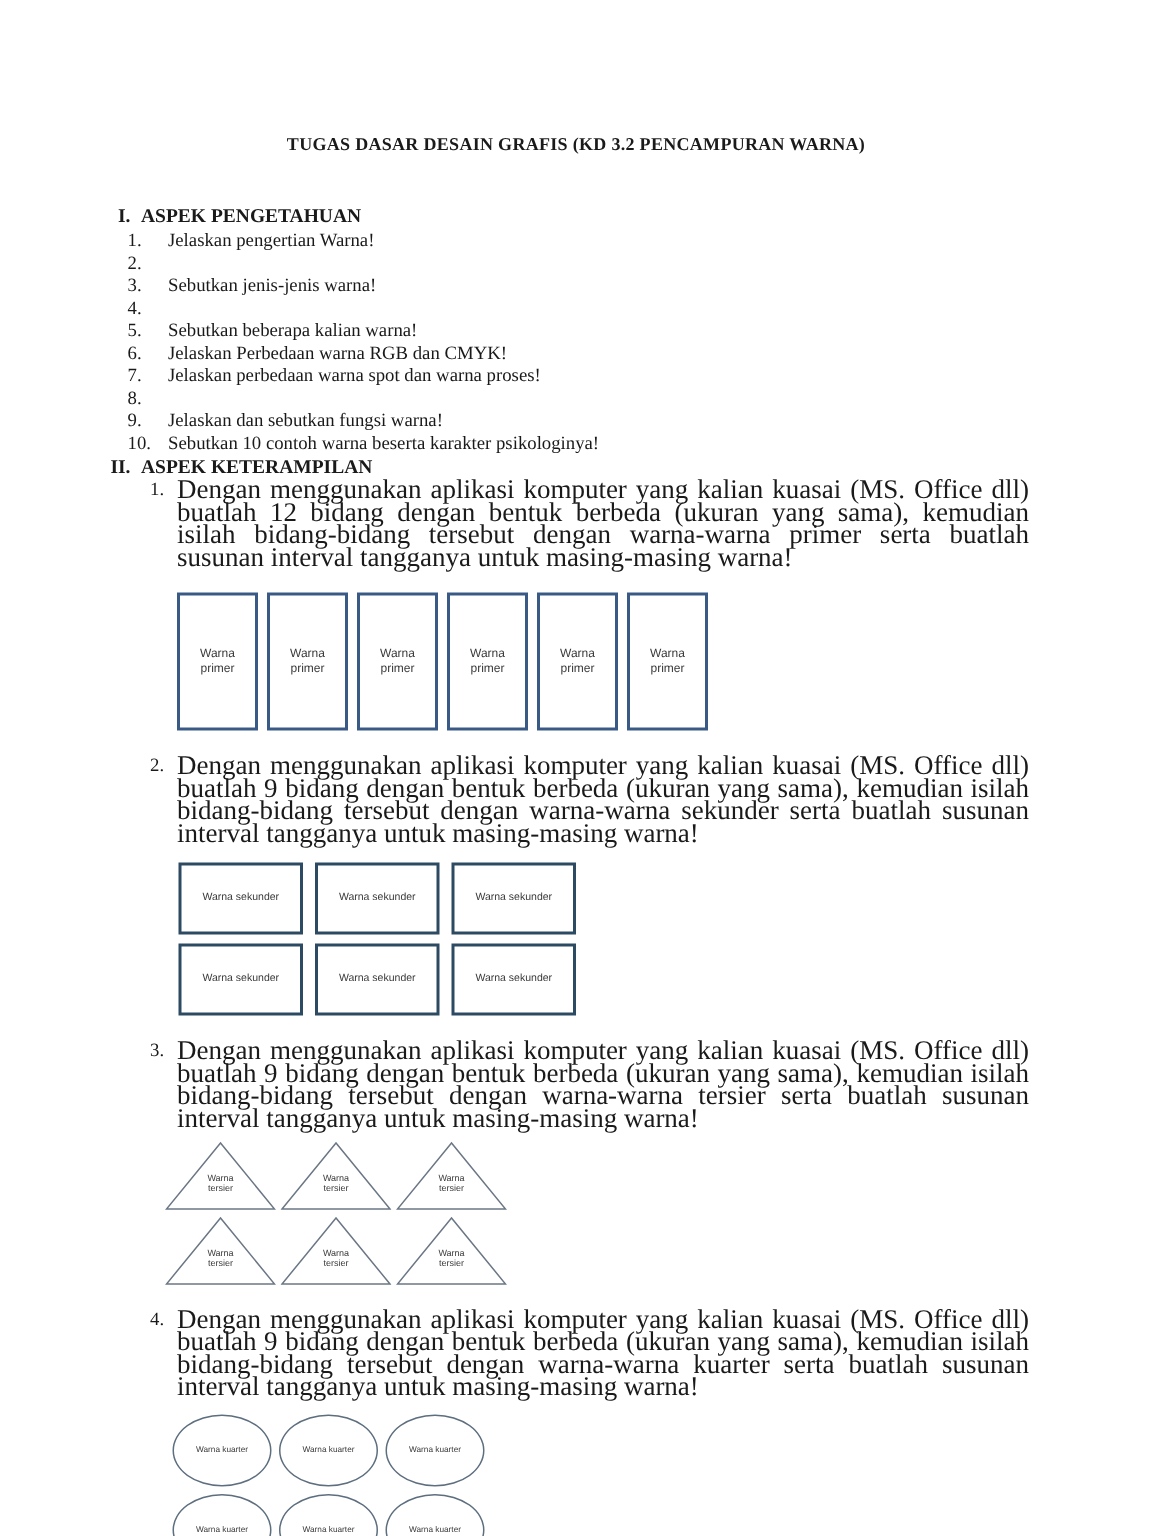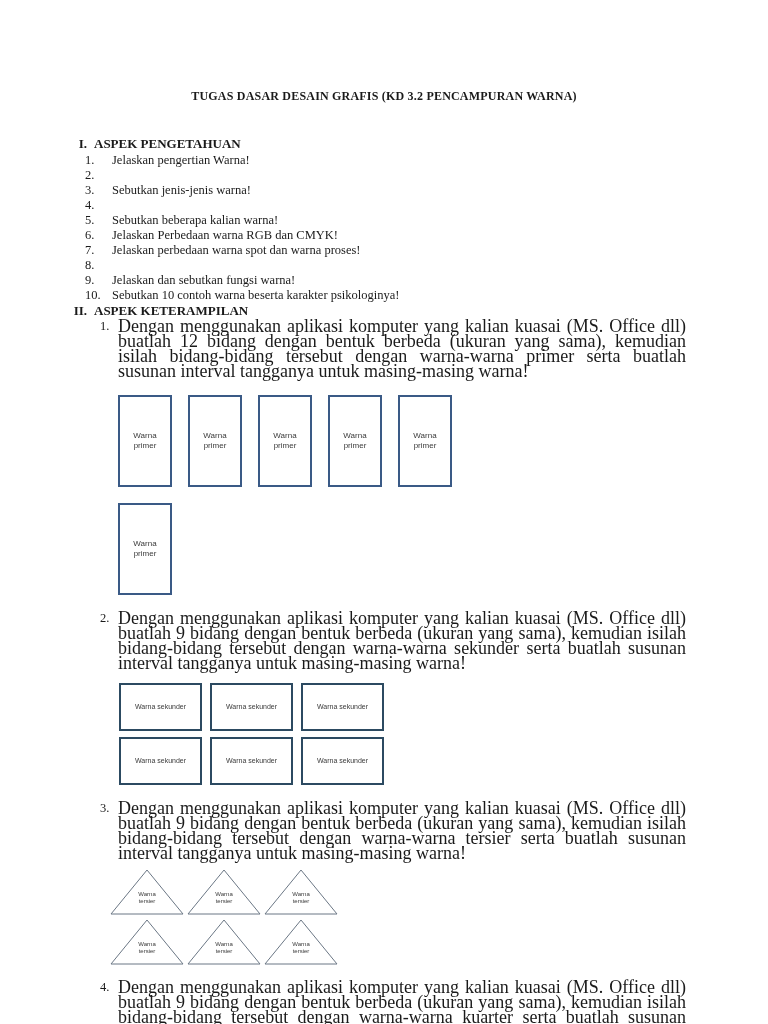--- a/index.html
+++ b/index.html
@@ -44,21 +44,21 @@
     text-align:justify;
   }
 
   .fig { display:flex; flex-wrap:wrap; }
   .shape-label {
     font-family:"Liberation Sans", sans-serif;
     color:#3a3a3a;
     text-align:center;
   }
 
-  .fig-primer { gap:16px; width:360px; margin:16px 0 16px 118px; }
+  .fig-primer { gap:6px; width:360px; margin:16px 0 16px 118px; }
   .shape-rect-v {
     width:54px; height:92px;
     border:2px solid #3a5a86;
     background:#fff;
     display:flex; align-items:center; justify-content:center;
   }
   .shape-rect-v .shape-label { font-size:8px; line-height:10px; width:36px; }
 
   .fig-sekunder { gap:6px 8px; width:270px; margin:12px 0 16px 119px; }
   .shape-rect-h {

